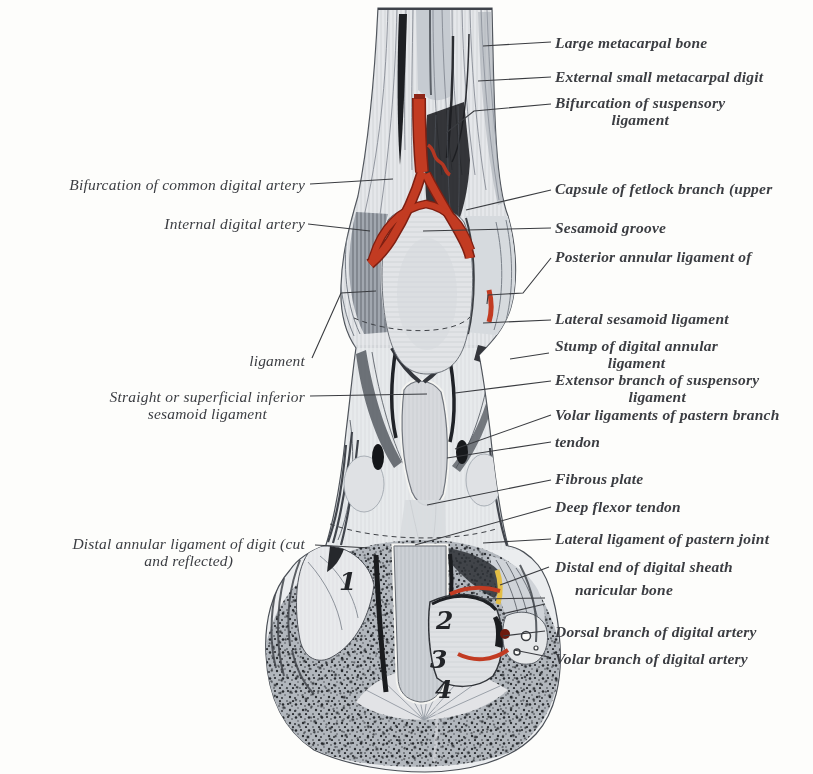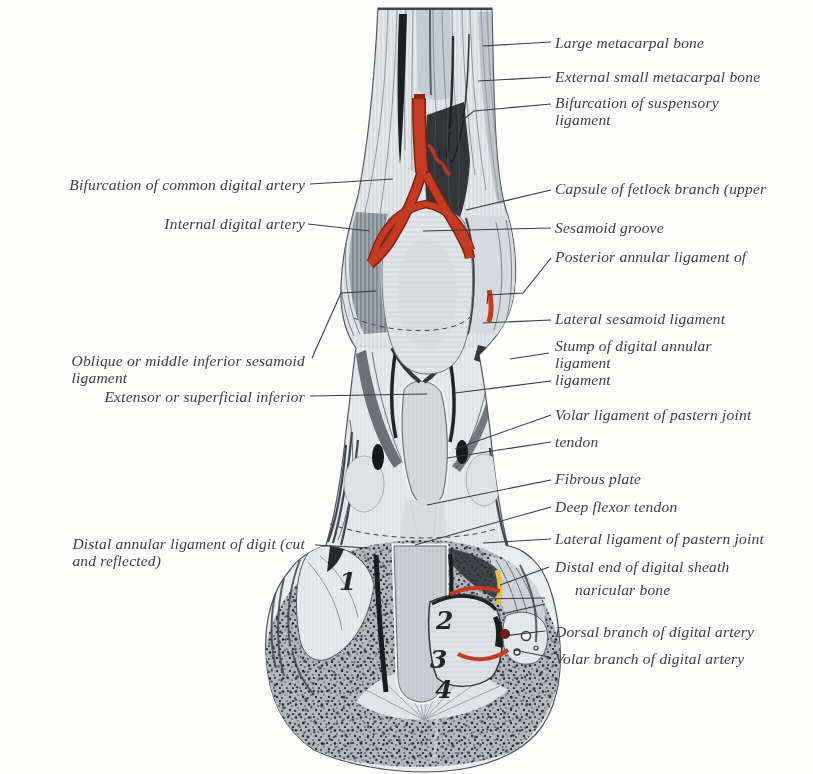--- a/index.html
+++ b/index.html
@@ -1,21 +1,21 @@
 <!DOCTYPE html>
 <html><head>
 <meta charset="utf-8">
 <style>
   html,body{margin:0;padding:0;}
   body{width:813px;height:774px;position:relative;background:#fdfdfb;overflow:hidden;}
   .lab{position:absolute;font:italic 15.5px/17px "Liberation Serif",serif;color:#3b3d42;letter-spacing:.2px;white-space:nowrap;}
   .lab span{display:block;}
-  .lab.right{text-align:left;}
+  .lab.right{text-align:left;font-weight:bold;}
   .lab.left{text-align:right;}
-  .lab .l2{text-align:left;}
+  .lab .l2{text-align:center;}
   .lab .l2.l2-left{text-align:left;padding-left:20px;}
   .num{position:absolute;font:italic 700 25px "DejaVu Serif",serif;color:#232529;}
   svg{position:absolute;top:0;left:0;}
 </style>
 </head>
 <body>
 
 <svg width="813" height="774" viewBox="0 0 813 774">
   <defs>
     <pattern id="pv" width="4" height="14" patternUnits="userSpaceOnUse">
@@ -236,21 +236,21 @@
     <polyline points="312,358 341,293 376,291"></polyline>
     <polyline points="310,396 427,394"></polyline>
     <polyline points="315,545 370,548"></polyline>
   </g>
 </svg>
 
 <div class="lab right" style="left:555px;top:34px">
     <span>Large metacarpal bone</span>
   </div>
 <div class="lab right" style="left:555px;top:68px">
-    <span>External small metacarpal bone</span>
+    <span>External small metacarpal digit</span>
   </div>
 <div class="lab right" style="left:555px;top:94px">
     <span>Bifurcation of suspensory</span>
     <span class="l2">ligament</span>
   </div>
 <div class="lab right" style="left:555px;top:180px">
     <span>Capsule of fetlock branch (upper</span>
   </div>
 <div class="lab right" style="left:555px;top:219px">
     <span>Sesamoid groove</span>
@@ -259,24 +259,25 @@
     <span>Posterior annular ligament of</span>
   </div>
 <div class="lab right" style="left:555px;top:310px">
     <span>Lateral sesamoid ligament</span>
   </div>
 <div class="lab right" style="left:555px;top:337px">
     <span>Stump of digital annular</span>
     <span class="l2">ligament</span>
   </div>
 <div class="lab right" style="left:555px;top:371px">
+    <span>Extensor branch of suspensory</span>
     <span class="l2">ligament</span>
   </div>
 <div class="lab right" style="left:555px;top:406px">
-    <span>Volar ligament of pastern joint</span>
+    <span>Volar ligaments of pastern branch</span>
   </div>
 <div class="lab right" style="left:555px;top:433px">
     <span class="l2">tendon</span>
   </div>
 <div class="lab right" style="left:555px;top:470px">
     <span>Fibrous plate</span>
   </div>
 <div class="lab right" style="left:555px;top:498px">
     <span>Deep flexor tendon</span>
   </div>
@@ -296,25 +297,25 @@
     <span>Volar branch of digital artery</span>
   </div>
 
 <div class="lab left" style="right:508px;top:176px">
     <span>Bifurcation of common digital artery</span>
   </div>
 <div class="lab left" style="right:508px;top:215px">
     <span>Internal digital artery</span>
   </div>
 <div class="lab left" style="right:508px;top:352px">
-    <span>Oblique or middle inferior sesamoid</span>
     <span class="l2">ligament</span>
   </div>
 <div class="lab left" style="right:508px;top:388px">
-    <span>Extensor or superficial inferior</span>
+    <span>Straight or superficial inferior</span>
+    <span class="l2">sesamoid ligament</span>
   </div>
 <div class="lab left" style="right:508px;top:535px">
     <span>Distal annular ligament of digit (cut</span>
     <span class="l2">and reflected)</span>
   </div>
 
 <div class="num" style="left:339px;top:567px">1</div>
 <div class="num" style="left:436px;top:606px">2</div>
 <div class="num" style="left:430px;top:645px">3</div>
 <div class="num" style="left:435px;top:675px">4</div>

